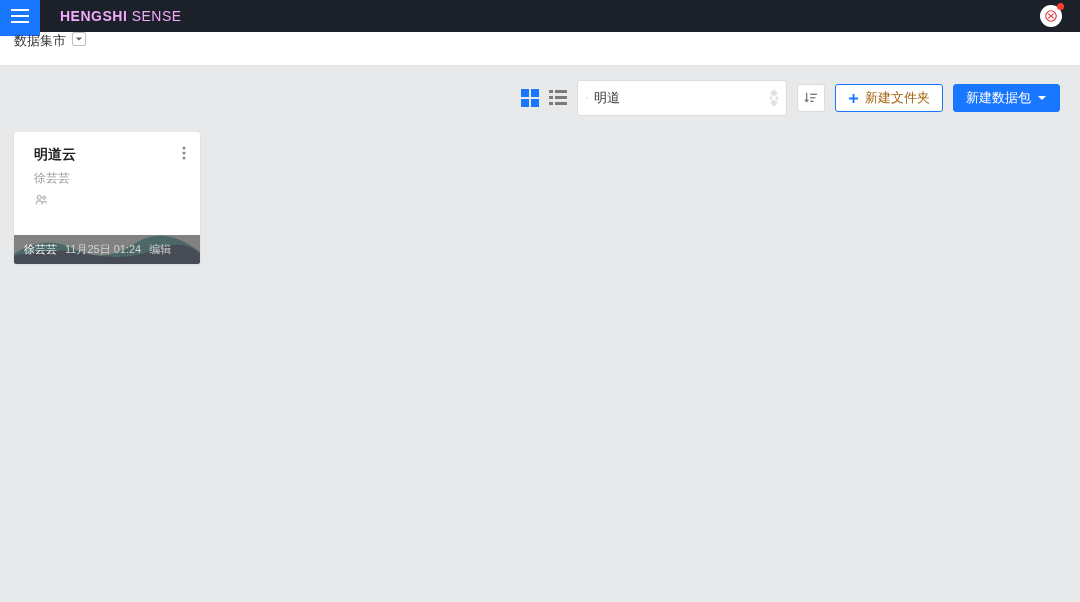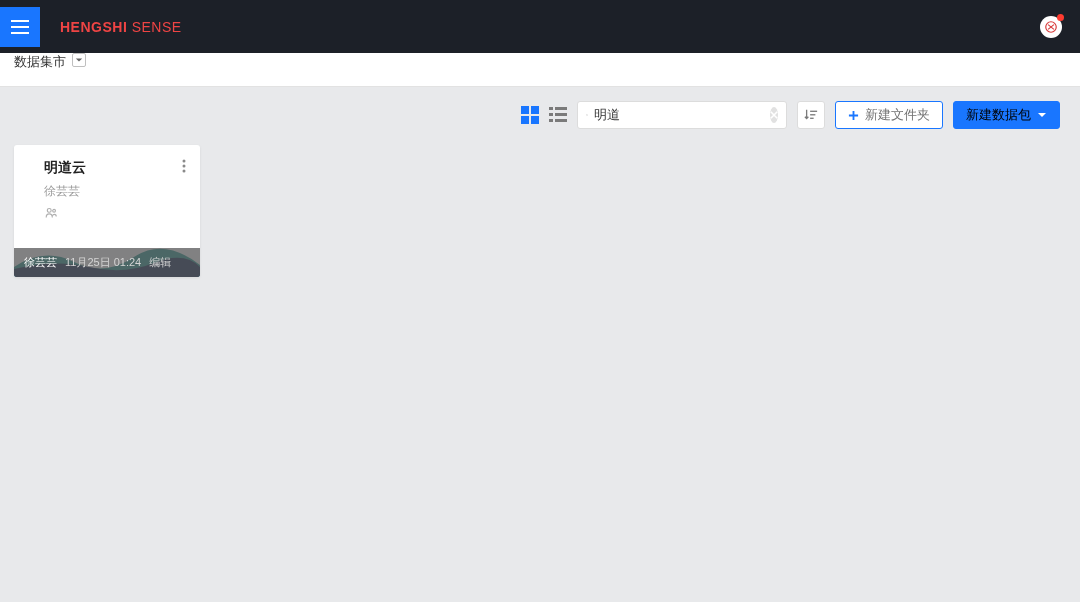--- a/index.html
+++ b/index.html
@@ -4,25 +4,25 @@
   <style>
     * { box-sizing: border-box; margin: 0; padding: 0; }
     body {
       font-family: -apple-system, BlinkMacSystemFont, "Segoe UI", "PingFang SC", "Microsoft YaHei", sans-serif;
       background: #e8e9eb;
       width: 1080px;
       height: 602px;
       overflow: hidden;
     }
     .topbar {
-      height: 53px;
+      height: 32px;
       background: #1c2028;
       display: flex;
       align-items: center;
-      color: #ef4444;
+      color: #f0abfc;
     }
     .menu-toggle {
       width: 40px;
       height: 40px;
       background: #1976ff;
       display: flex;
       align-items: center;
       justify-content: center;
       cursor: pointer;
     }
@@ -93,21 +93,21 @@
     }
     .view-btn { width:18px; height:18px; display:flex; align-items:center; justify-content:center; cursor:pointer; }
     .view-btn.active svg { fill:#1976ff; }
     .view-btn svg { fill:#7a7a7a; }
     .search {
       display:flex;
       align-items:center;
       background:#fff;
       border:1px solid #dcdcdc;
       border-radius:3px;
-      height:28px;
+      height:36px;
       width:210px;
       padding:0 8px;
     }
     .search svg.mag{ width:14px; height:14px; fill:#b0b0b0; margin-right:6px;}
     .search input{
       flex:1;
       border:none;
       outline:none;
       font-size:13px;
       color:#333;
@@ -126,43 +126,43 @@
       font-size:13px;
       display:flex;
       align-items:center;
       padding:0 12px;
       cursor:pointer;
       gap:6px;
     }
     .btn-outline{
       background:#fff;
       border:1px solid #1976ff;
-      color:#737373;
+      color:#a16207;
     }
     .btn-outline svg{ width:11px; height:11px; stroke:#1976ff; fill:none; stroke-width:2;}
     .btn-primary{
       background:#1976ff;
       border:1px solid #1976ff;
-      color:#000000;
+      color:#ffffff;
     }
     .btn-primary svg{ width:10px; height:10px; fill:#fff;}
 
     .content{
       padding:16px 14px;
     }
     .card{
       width:186px;
       height:132px;
       background:#fff;
       border-radius:3px;
       box-shadow:0 1px 3px rgba(0,0,0,0.08);
       position:relative;
       overflow:hidden;
     }
-    .card-body{ padding:14px 14px 0 30px; height:103px; }
+    .card-body{ padding:14px 14px 0 20px; height:103px; }
     .card-title{ font-size:14px; font-weight:600; color:#222; margin-bottom:6px;}
     .card-owner{ font-size:12px; color:#9a9a9a; margin-bottom:6px;}
     .card-share{ display:inline-flex; }
     .card-share svg{ width:14px; height:14px; fill:none; stroke:#b0b0b0; stroke-width:1.3;}
     .card-menu{ position:absolute; top:10px; right:10px; cursor:pointer; padding:4px;}
     .card-menu svg{ width:4px; height:14px; fill:#8a8a8a;}
     .card-waves{
       position:absolute;
       left:0; right:0; bottom:0; height:40px;
       pointer-events:none;

